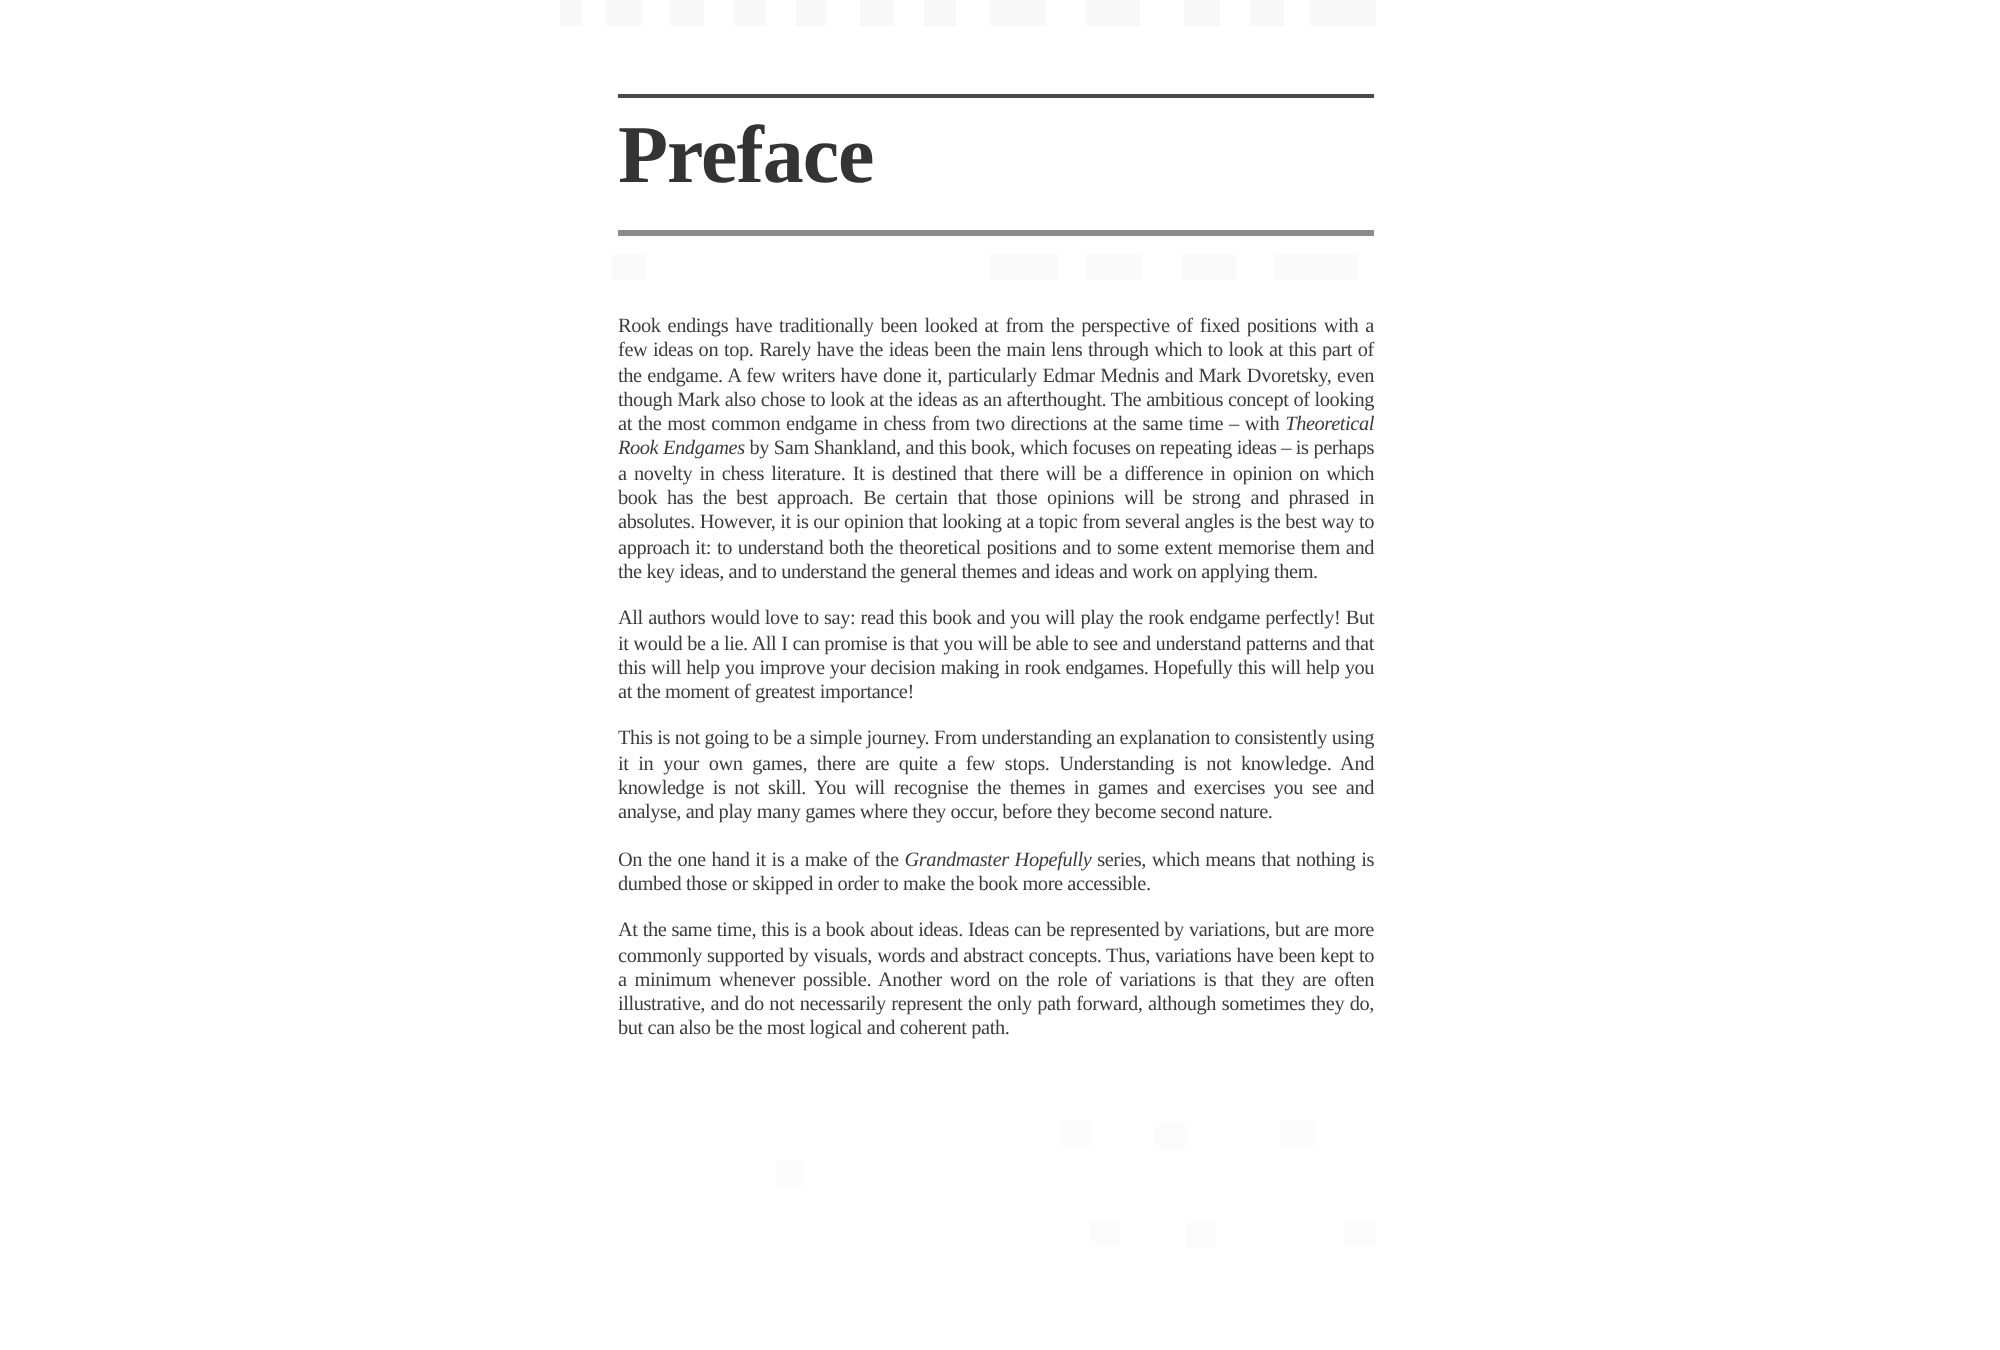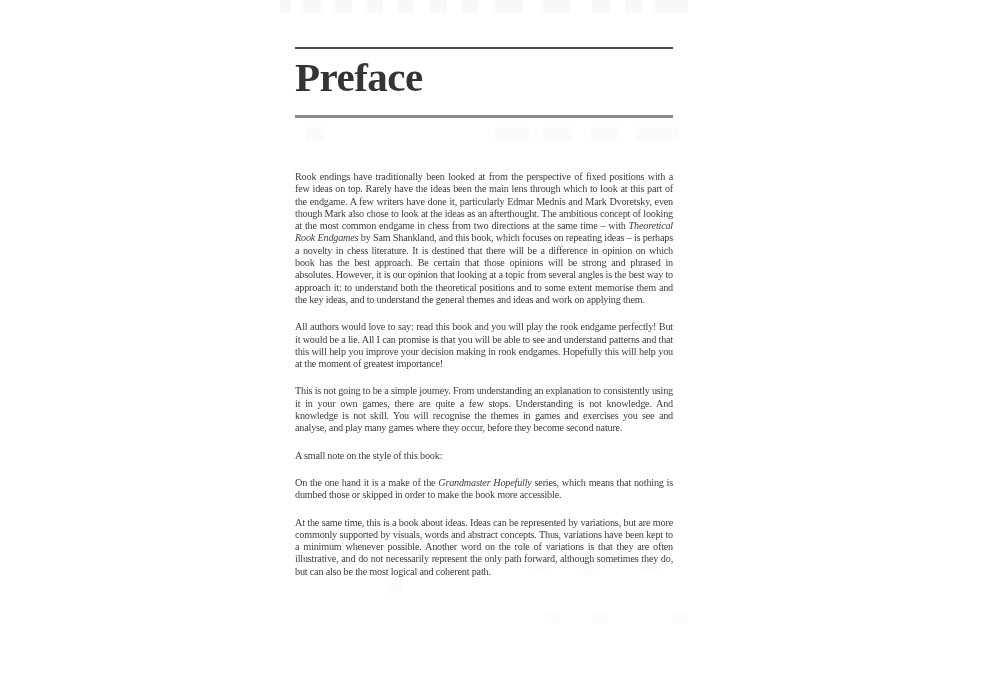--- a/index.html
+++ b/index.html
@@ -12,41 +12,41 @@
   *{margin:0;padding:0;box-sizing:border-box;}
   html,body{width:1000px;height:675px;background:#fff;overflow:hidden;}
   body{font-family:"Liberation Serif", serif;}
   .sheet{position:relative;width:1000px;height:675px;background:var(--paper);}
 
   
   .artifact{position:absolute;background:#f8f8f8;}
   .artifact.lighter{background:#fafafa;}
   .artifact.lightest{background:#fcfcfc;}
 
-  .column{position:absolute;left:295px;top:0;width:378px;height:616px;}
+  .column{position:absolute;left:309px;top:0;width:378px;height:616px;}
 
   .rule-top{position:absolute;top:47px;left:0;width:100%;height:2px;background:var(--rule-dark);}
   .page-title{
     position:absolute;top:57px;left:0;
     font-family:"Liberation Serif", serif;
     font-weight:bold;
     font-size:41px;line-height:1;
     letter-spacing:-0.5px;
     color:var(--title);
   }
   .rule-bottom{position:absolute;top:115px;left:0;width:100%;height:3px;background:var(--rule-light);}
 
   .body-text{position:absolute;top:156px;left:0;width:378px;}
   .body-text p{
     font-size:10.2px;
     line-height:12.3px;
     letter-spacing:-0.2px;
     text-align:justify;
     color:var(--text);
-    margin:15px 0 11px 0;
+    margin:2px 0 11px 0;
   }
   .body-text p:last-child{margin-bottom:0;}
   .body-text em{font-style:italic;}
 </style>
 </head>
 <body>
 
 <div class="sheet">
 
   <div class="artifact" style="left:280px;top:0;width:11px;height:13px;"></div>
@@ -78,19 +78,18 @@
 
   <div class="column">
     <div class="rule-top"></div>
     <h1 class="page-title">Preface</h1>
     <div class="rule-bottom"></div>
 
     <main class="body-text">
         <p><span>Rook endings have traditionally been looked at from the perspective of fixed positions with a few ideas on top. Rarely have the ideas been the main lens through which to look at this part of the endgame. A few writers have done it, particularly Edmar Mednis and Mark Dvoretsky, even though Mark also chose to look at the ideas as an afterthought. The ambitious concept of looking at the most common endgame in chess from two directions at the same time – with </span><em>Theoretical Rook Endgames</em><span> by Sam Shankland, and this book, which focuses on repeating ideas – is perhaps a novelty in chess literature. It is destined that there will be a difference in opinion on which book has the best approach. Be certain that those opinions will be strong and phrased in absolutes. However, it is our opinion that looking at a topic from several angles is the best way to approach it: to understand both the theoretical positions and to some extent memorise them and the key ideas, and to understand the general themes and ideas and work on applying them.</span></p>
         <p><span>All authors would love to say: read this book and you will play the rook endgame perfectly! But it would be a lie. All I can promise is that you will be able to see and understand patterns and that this will help you improve your decision making in rook endgames. Hopefully this will help you at the moment of greatest importance!</span></p>
         <p><span>This is not going to be a simple journey. From understanding an explanation to consistently using it in your own games, there are quite a few stops. Understanding is not knowledge. And knowledge is not skill. You will recognise the themes in games and exercises you see and analyse, and play many games where they occur, before they become second nature.</span></p>
-        <p><span>A small note on the style of this book:</span></p>
         <p><span>On the one hand it is a make of the </span><em>Grandmaster Hopefully</em><span> series, which means that nothing is dumbed those or skipped in order to make the book more accessible.</span></p>
         <p><span>At the same time, this is a book about ideas. Ideas can be represented by variations, but are more commonly supported by visuals, words and abstract concepts. Thus, variations have been kept to a minimum whenever possible. Another word on the role of variations is that they are often illustrative, and do not necessarily represent the only path forward, although sometimes they do, but can also be the most logical and coherent path.</span></p>
       </main>
   </div>
 
 </div>
 
 </body></html>

